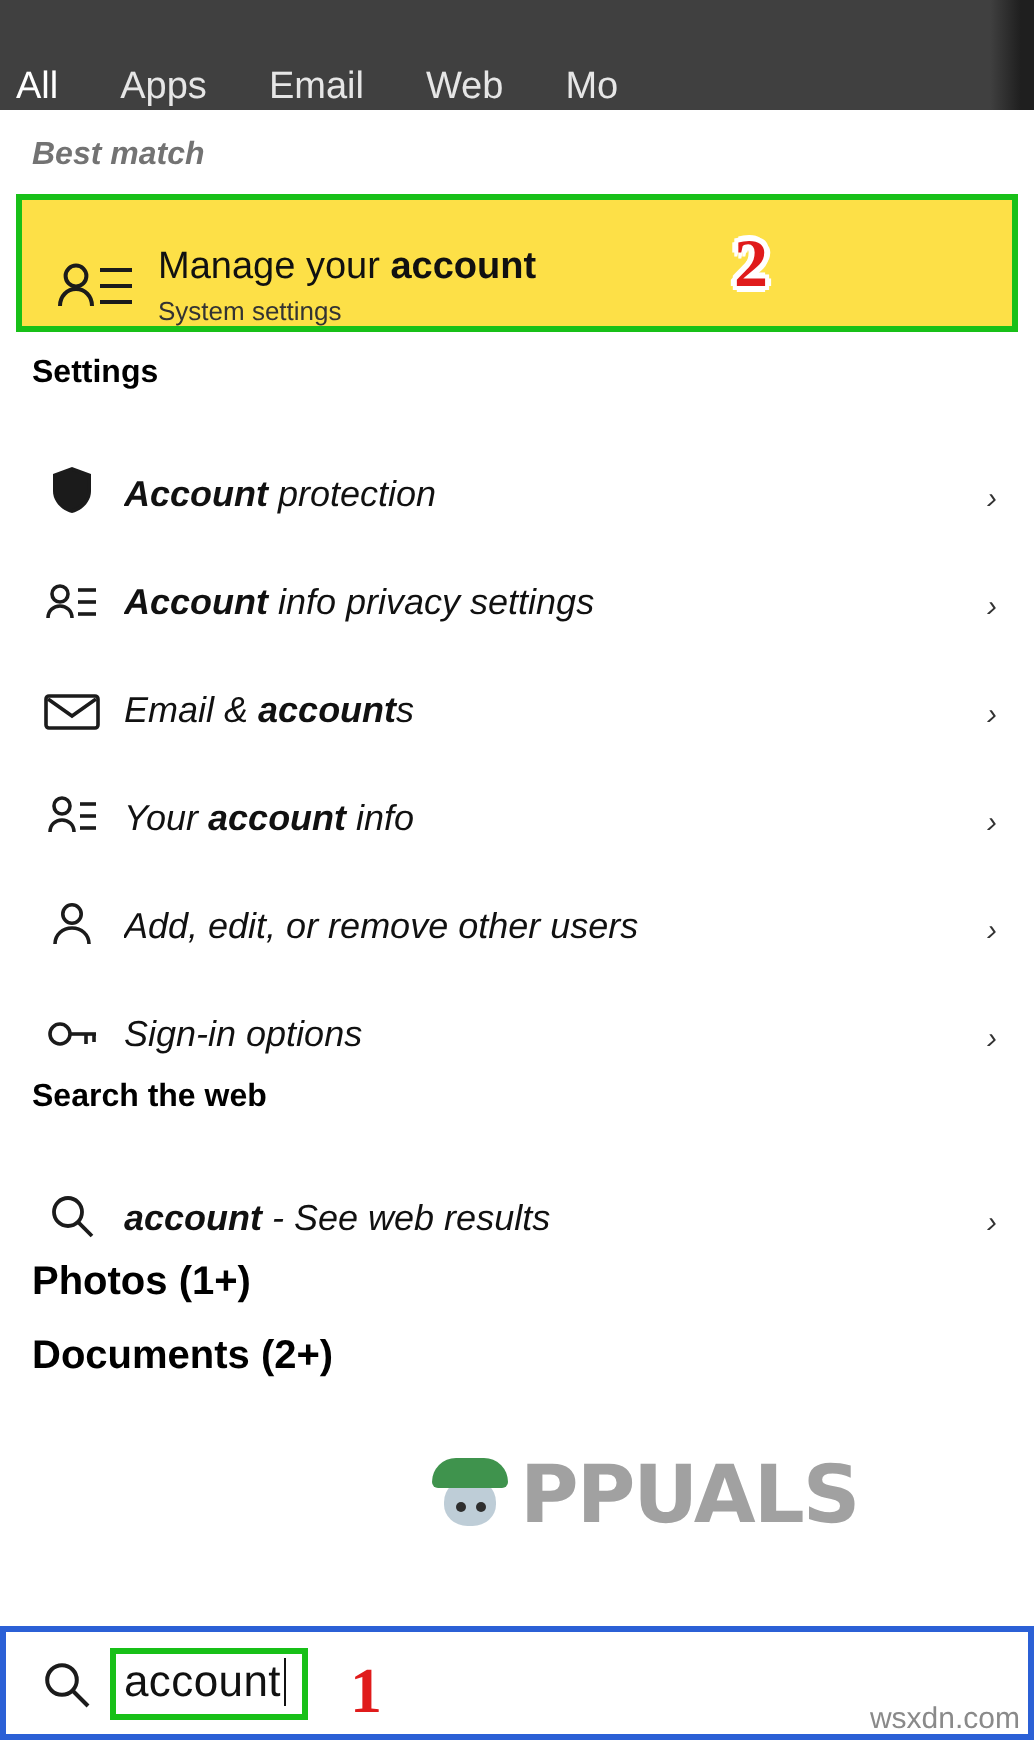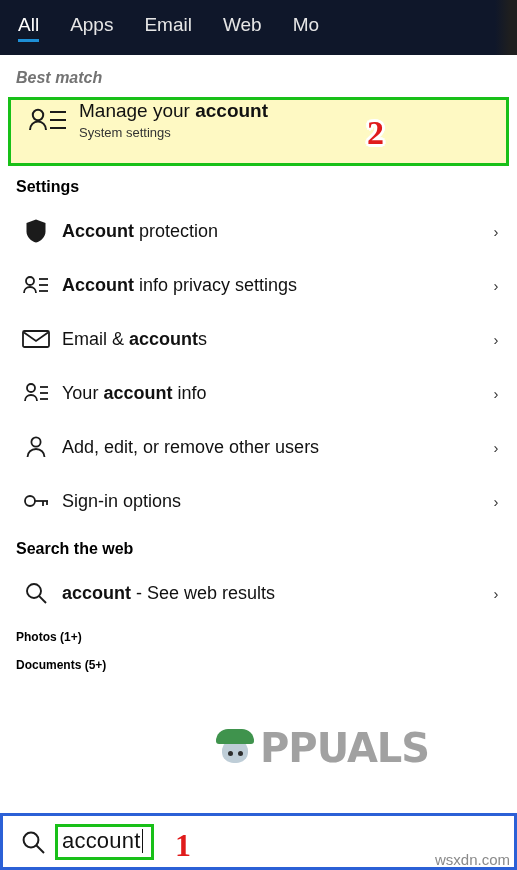--- a/index.html
+++ b/index.html
@@ -6,24 +6,24 @@
   body{
     width:517px;height:870px;
     background:#ffffff;
     font-family:"Liberation Sans", sans-serif;
     color:#000;
     overflow:hidden;
     position:relative;
   }
   .tabs{
     height:55px;
-    background:#0f172a;
-    display:flex;
-    align-items:flex-start;
-    padding-left:18px;
+    background:#404040;
+    display:flex;
+    align-items:flex-end;
+    padding-left:8px;
     box-sizing:border-box;
     position:relative;
   }
   .tab{
     color:#e6e6e6;
     font-size:19px;
     padding:14px 19px 0 0;
     margin-right:12px;
     white-space:nowrap;
     position:relative;
@@ -45,25 +45,25 @@
     font-weight:bold;
     padding:14px 16px 10px 16px;
     color:#737373;
     font-style:italic;
   }
   .best-match-wrap{
     padding:0 8px;
   }
   .best-match{
     position:relative;
-    background:#fef9c3;
+    background:#fde047;
     border:3px solid #18c018;
     height:69px;
     display:flex;
-    align-items:flex-start;
+    align-items:flex-end;
     padding-left:14px;
     box-sizing:border-box;
   }
   .bm-icon{
     width:46px;height:40px;
     flex:0 0 46px;
     display:flex;align-items:center;justify-content:center;
   }
   .bm-text{margin-left:8px;}
   .bm-title{
@@ -86,24 +86,25 @@
     text-shadow:
       -2px -2px 0 #fff, 2px -2px 0 #fff,
       -2px 2px 0 #fff, 2px 2px 0 #fff,
       0 3px 0 #fff, 3px 0 0 #fff, -3px 0 0 #fff, 0 -3px 0 #fff;
     line-height:1;
   }
   .badge-2{right:122px;top:16px;}
   .badge-1{left:172px;bottom:6px;font-size:32px;}
   .list-row{
     display:flex;
-    align-items:center;
+    align-items:flex-end;
     height:54px;
     padding:0 10px 0 18px;
     box-sizing:border-box;
+    font-style:italic;
   }
   .row-icon{
     width:36px;flex:0 0 36px;
     display:flex;align-items:center;justify-content:center;
     color:#1b1b1b;
   }
   .row-label{
     flex:1 1 auto;
     font-size:18px;
     color:#111;
@@ -118,21 +119,21 @@
     font-size:15px;
     text-align:center;
   }
   .web-row .row-label{font-size:18px;}
   .group-head{
     font-size:16px;
     font-weight:bold;
     padding:12px 16px 8px 16px;
   }
   .mini-head{
-    font-size:12px;
+    font-size:20px;
     font-weight:bold;
     padding:10px 16px 4px 16px;
   }
   .search-bar{
     position:absolute;
     left:0;right:0;bottom:0;
     height:57px;
     background:#ffffff;
     border:3px solid #2b60d6;
     box-sizing:border-box;
@@ -339,21 +340,21 @@
       <svg width="24" height="24" viewBox="0 0 24 24">
           <circle cx="10" cy="10" r="7" fill="none" stroke="#1b1b1b" stroke-width="1.9"></circle>
           <line x1="15.2" y1="15.2" x2="22" y2="22" stroke="#1b1b1b" stroke-width="1.9"></line>
         </svg>
     </div>
     <div class="row-label"><b>account</b><span> - See web results</span></div>
     <div class="chev">›</div>
   </div>
 
   <div class="mini-head">Photos (1+)</div>
-  <div class="mini-head">Documents (5+)</div>
+  <div class="mini-head">Documents (2+)</div>
 
 </div>
 
 <div class="watermark">
   <div class="wm-a">
     <div class="head"></div>
     <div class="hat"></div>
     <div class="eye l"></div>
     <div class="eye r"></div>
   </div>

